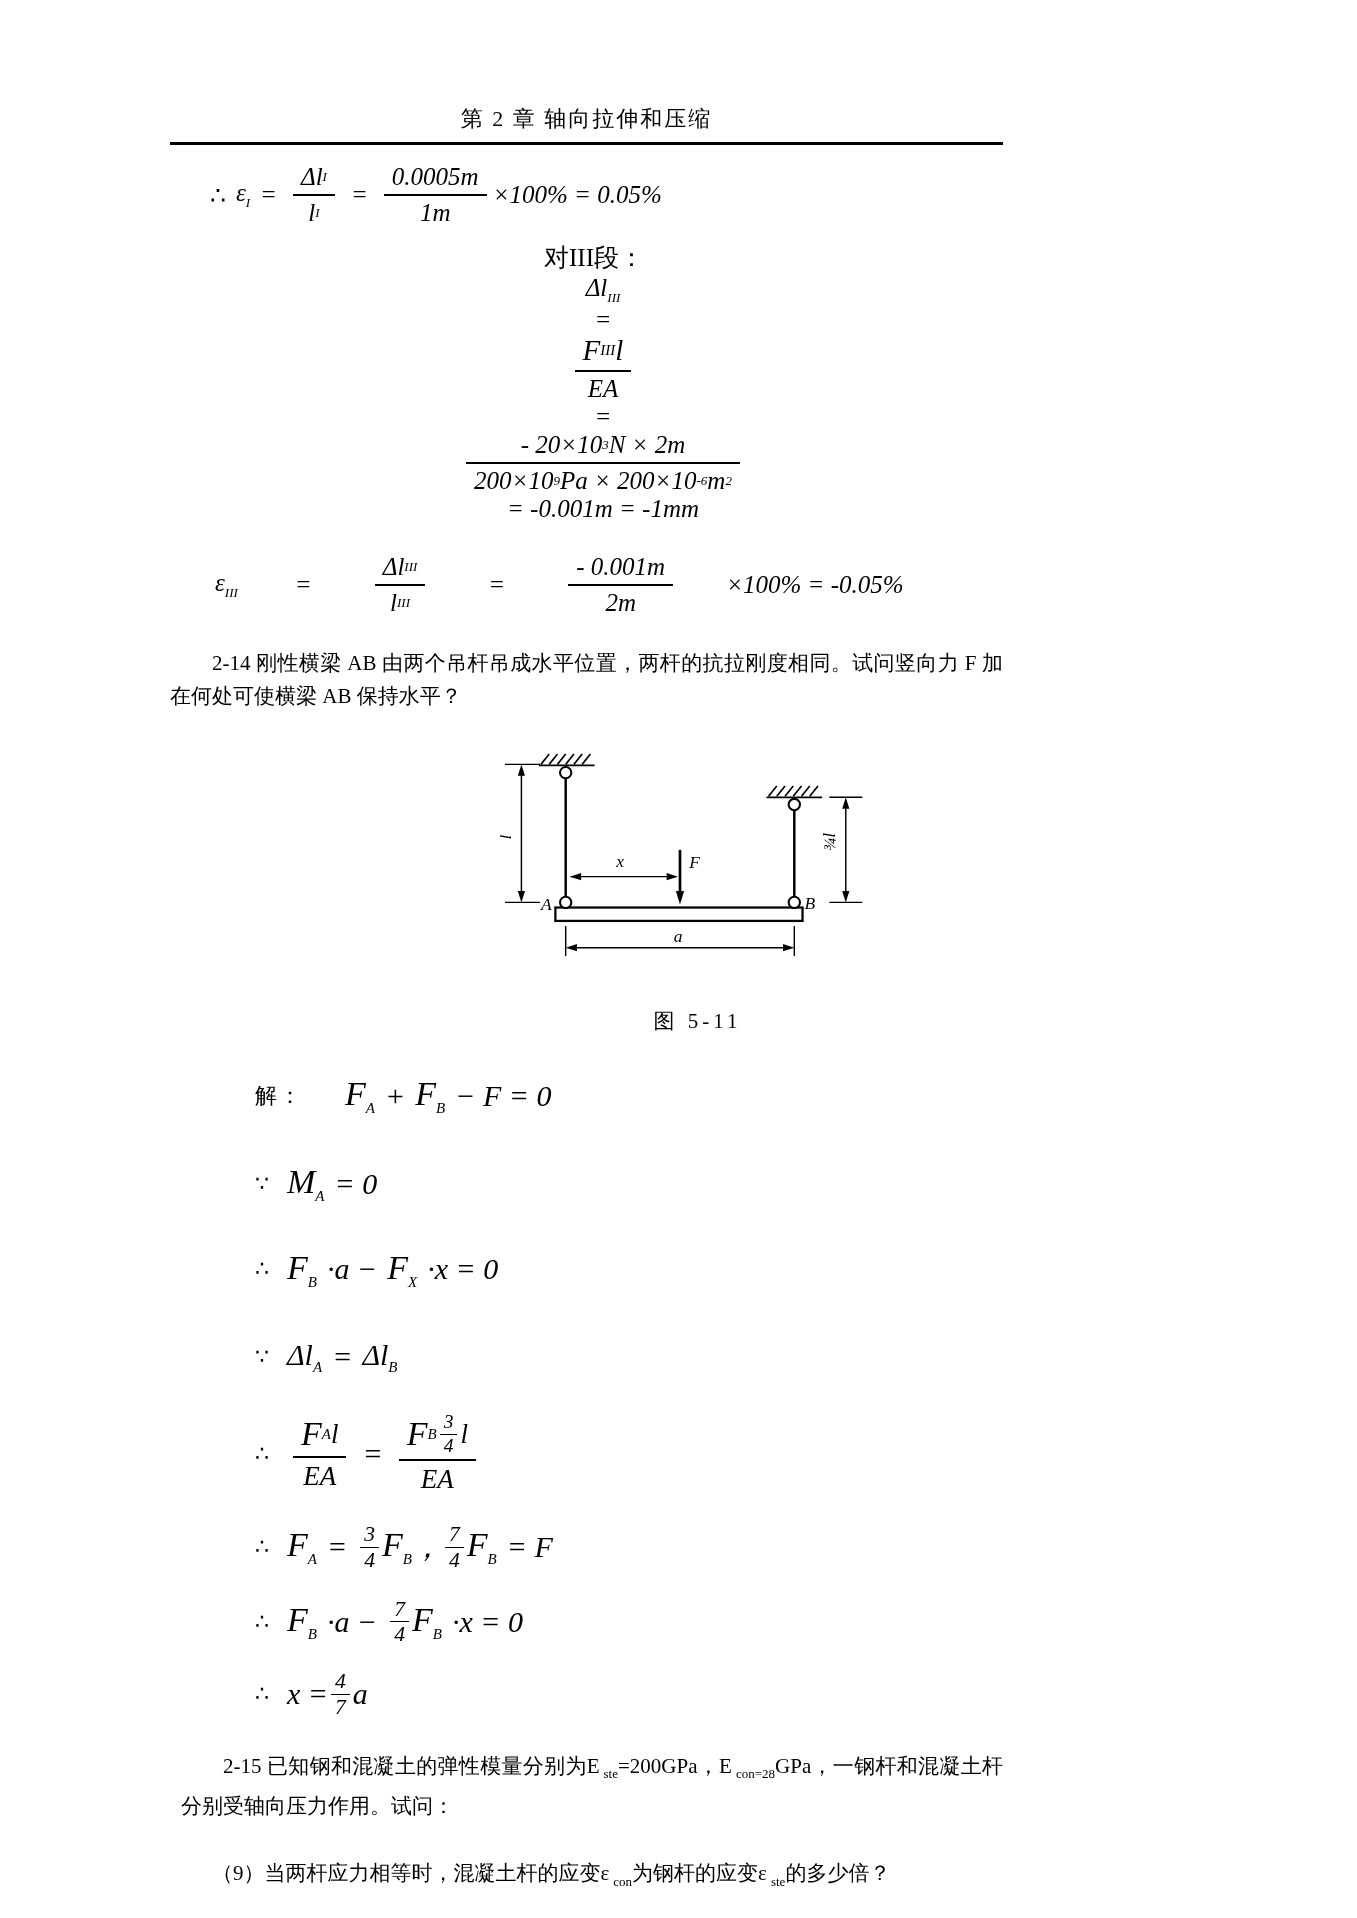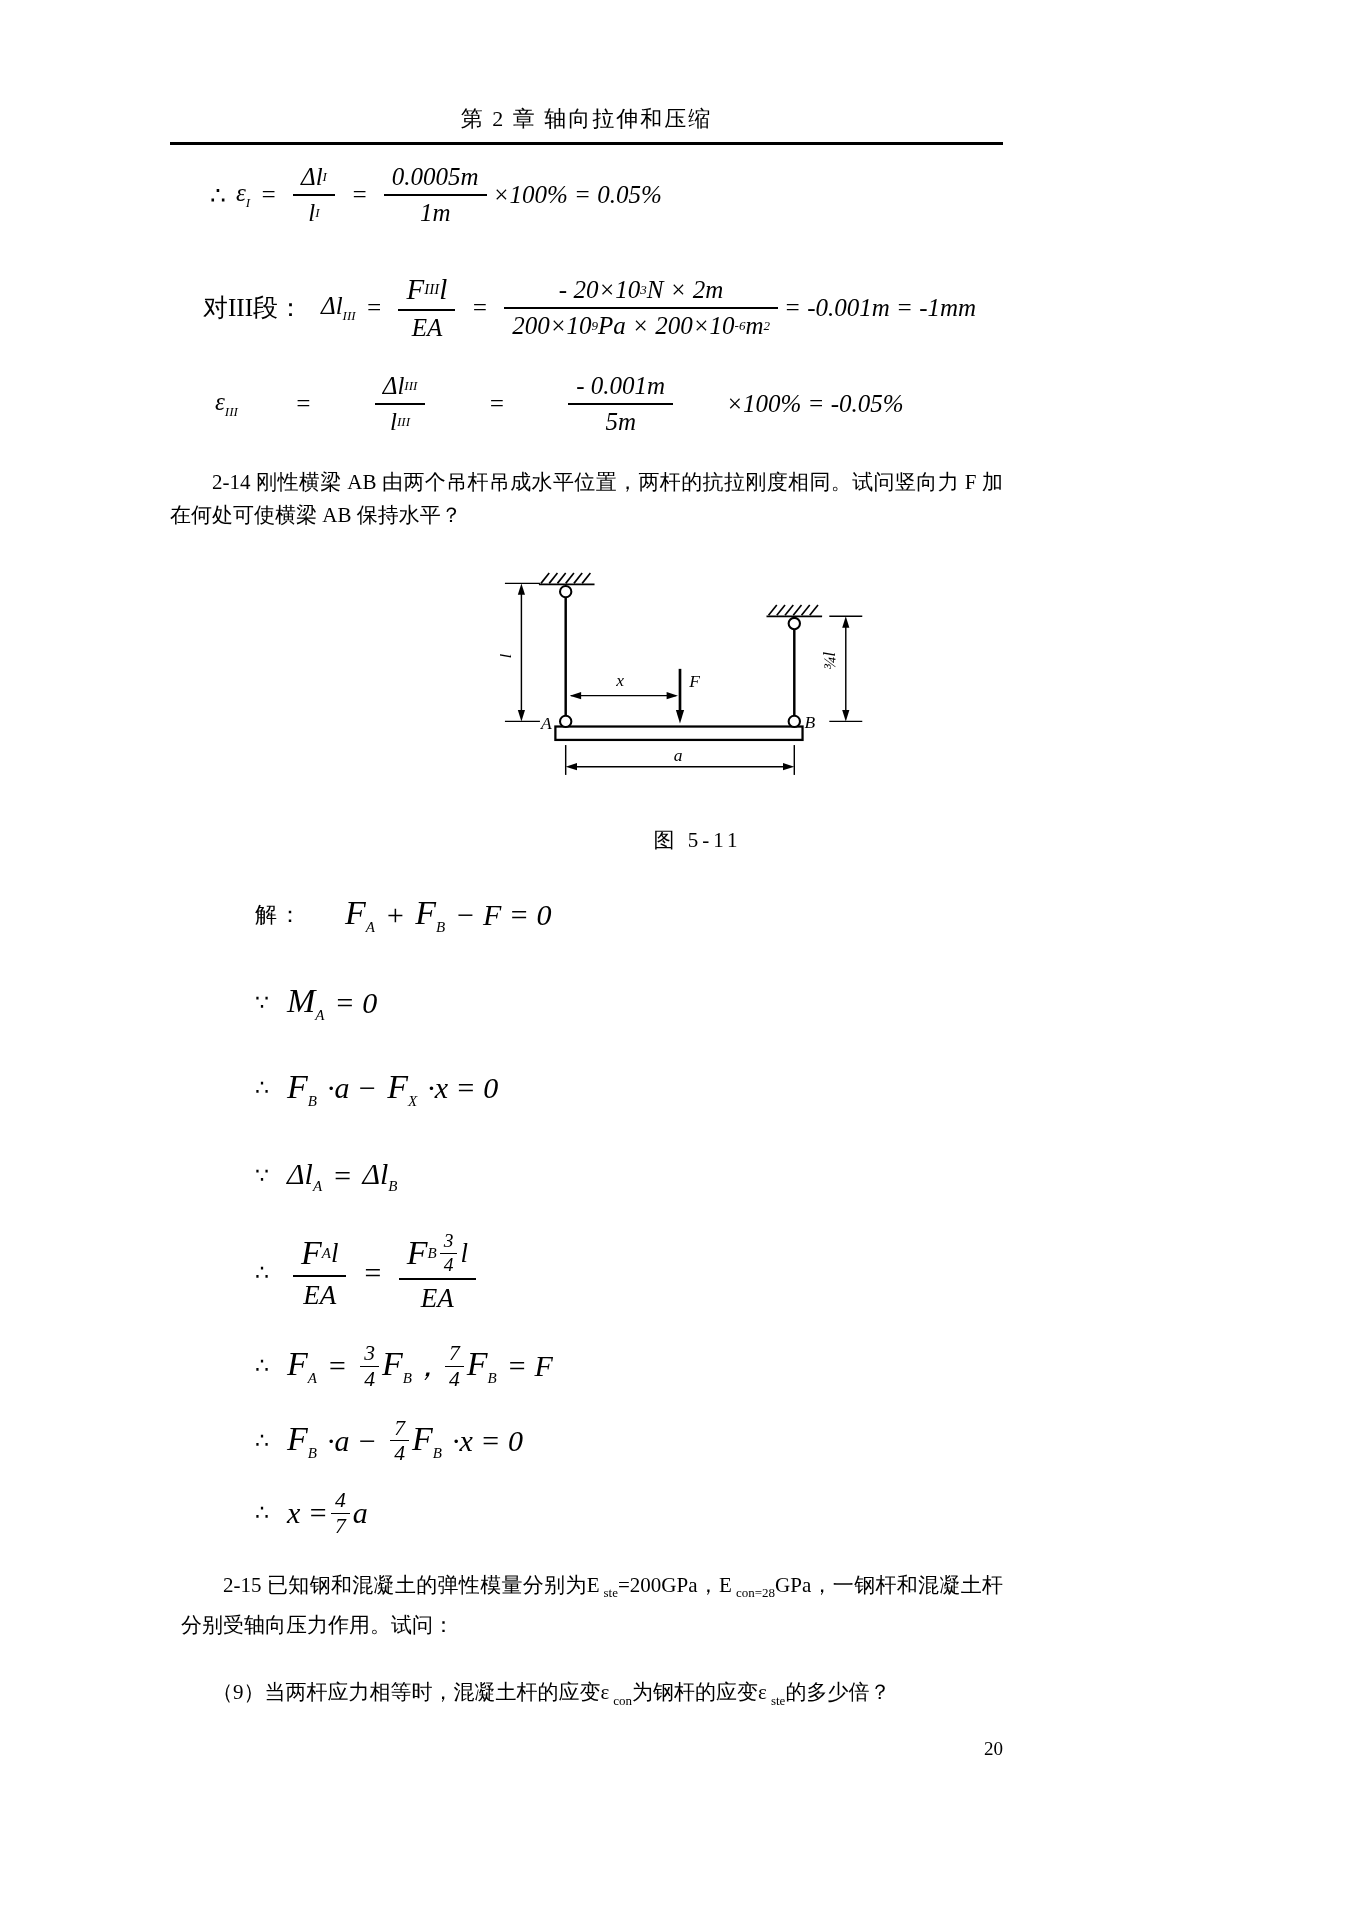--- a/index.html
+++ b/index.html
@@ -17,21 +17,21 @@
   .formula { display:flex; align-items:center; font-style:italic; }
   .formula .cn { font-style:normal; }
   .op { margin:0 10px; }
   .frac { display:inline-flex; flex-direction:column; text-align:center; vertical-align:middle; margin:0 6px; }
   .frac .n { display:flex; align-items:center; justify-content:center; padding:0 8px 3px; border-bottom:2px solid #000; }
   .frac .d { display:flex; align-items:center; justify-content:center; padding:3px 8px 0; }
   sub { font-size:0.52em; font-style:italic; }
   sup { font-size:0.52em; }
 
   .f1 { margin-top:18px; margin-left:30px; font-size:25px; }
-  .f2 { margin-top:46px; margin-left:33px; font-size:25px; }
+  .f2 { margin-top:14px; margin-left:33px; font-size:25px;flex-direction:column; }
   .f2 .biglhs { font-size:29px; }
   .f3 { margin-top:30px; margin-left:45px; font-size:25px;gap:47px; }
 
   .para { font-size:21px; line-height:33px; text-align:justify; text-indent:2em; }
   .p214 { margin-top:30px; }
   .p215 { margin-top:32px;margin-left:11px; }
   .q1  { margin-top:34px; }
   .para sub { font-size:13px; font-style:normal; margin-left:4px; }
 
   .figwrap { margin-top:38px; margin-left:330px; width:395px; }
@@ -138,21 +138,21 @@
             <sub>III</sub>
           </span>
         <span class="d">
             <span>l</span>
             <sub>III</sub>
           </span>
       </span>
       <span class="op">=</span>
       <span class="frac">
         <span class="n">- 0.001m</span>
-        <span class="d">5m</span>
+        <span class="d">2m</span>
       </span>
       <span>×100% = -0.05%</span>
     </div>
 
     <p class="para p214">2-14 刚性横梁 AB 由两个吊杆吊成水平位置，两杆的抗拉刚度相同。试问竖向力 F 加在何处可使横梁 AB 保持水平？</p>
 
     <div class="figwrap">
       <svg class="fig" viewBox="0 0 380 235" width="395" height="242">
 
         <g class="dim">

